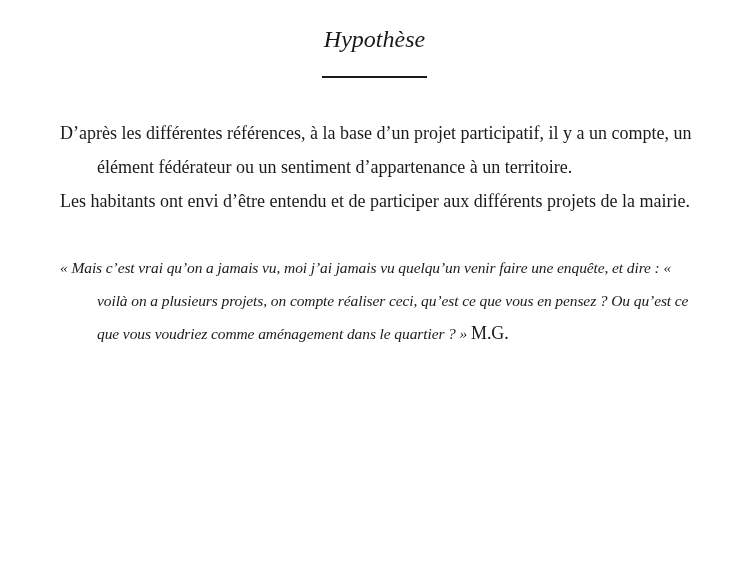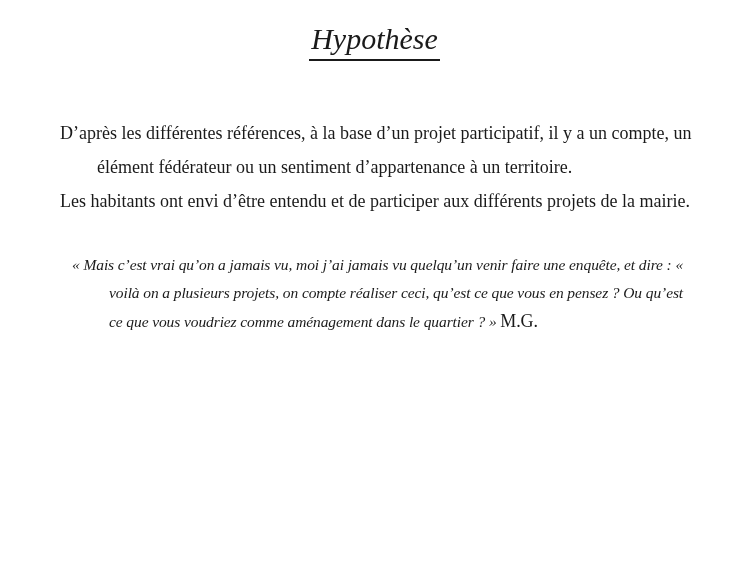--- a/index.html
+++ b/index.html
@@ -22,47 +22,47 @@
     box-sizing: border-box;
   }
   .title-wrap {
     text-align: center;
     margin-top: 20px;
   }
   .slide-title {
     display: inline-block;
     font-style: italic;
     font-weight: normal;
-    font-size: 30px;
+    font-size: 24px;
     line-height: 38px;
     margin: 0;
     border-bottom: 2px solid #1a1a1a;
-    padding: 0 2px 1px 2px;
+    padding: 0 2px 18px 2px;
   }
   .content {
     position: absolute;
     top: 96px;
     left: 60px;
     width: 642px;
   }
   .para {
     margin: 0;
     font-size: 18px;
     line-height: 34px;
     padding-left: 37px;
     text-indent: -37px;
   }
   .quotes-block {
     margin-top: 33px;
   }
   .quote {
-    margin: 12px;
+    margin: 0;
     font-style: italic;
     font-size: 15.5px;
-    line-height: 28px;
+    line-height: 33px;
     letter-spacing: -0.1px;
     padding-left: 37px;
     text-indent: -37px;
   }
   .attribution {
     font-style: normal;
     font-size: 18px;
   }
 </style>
 </head>

